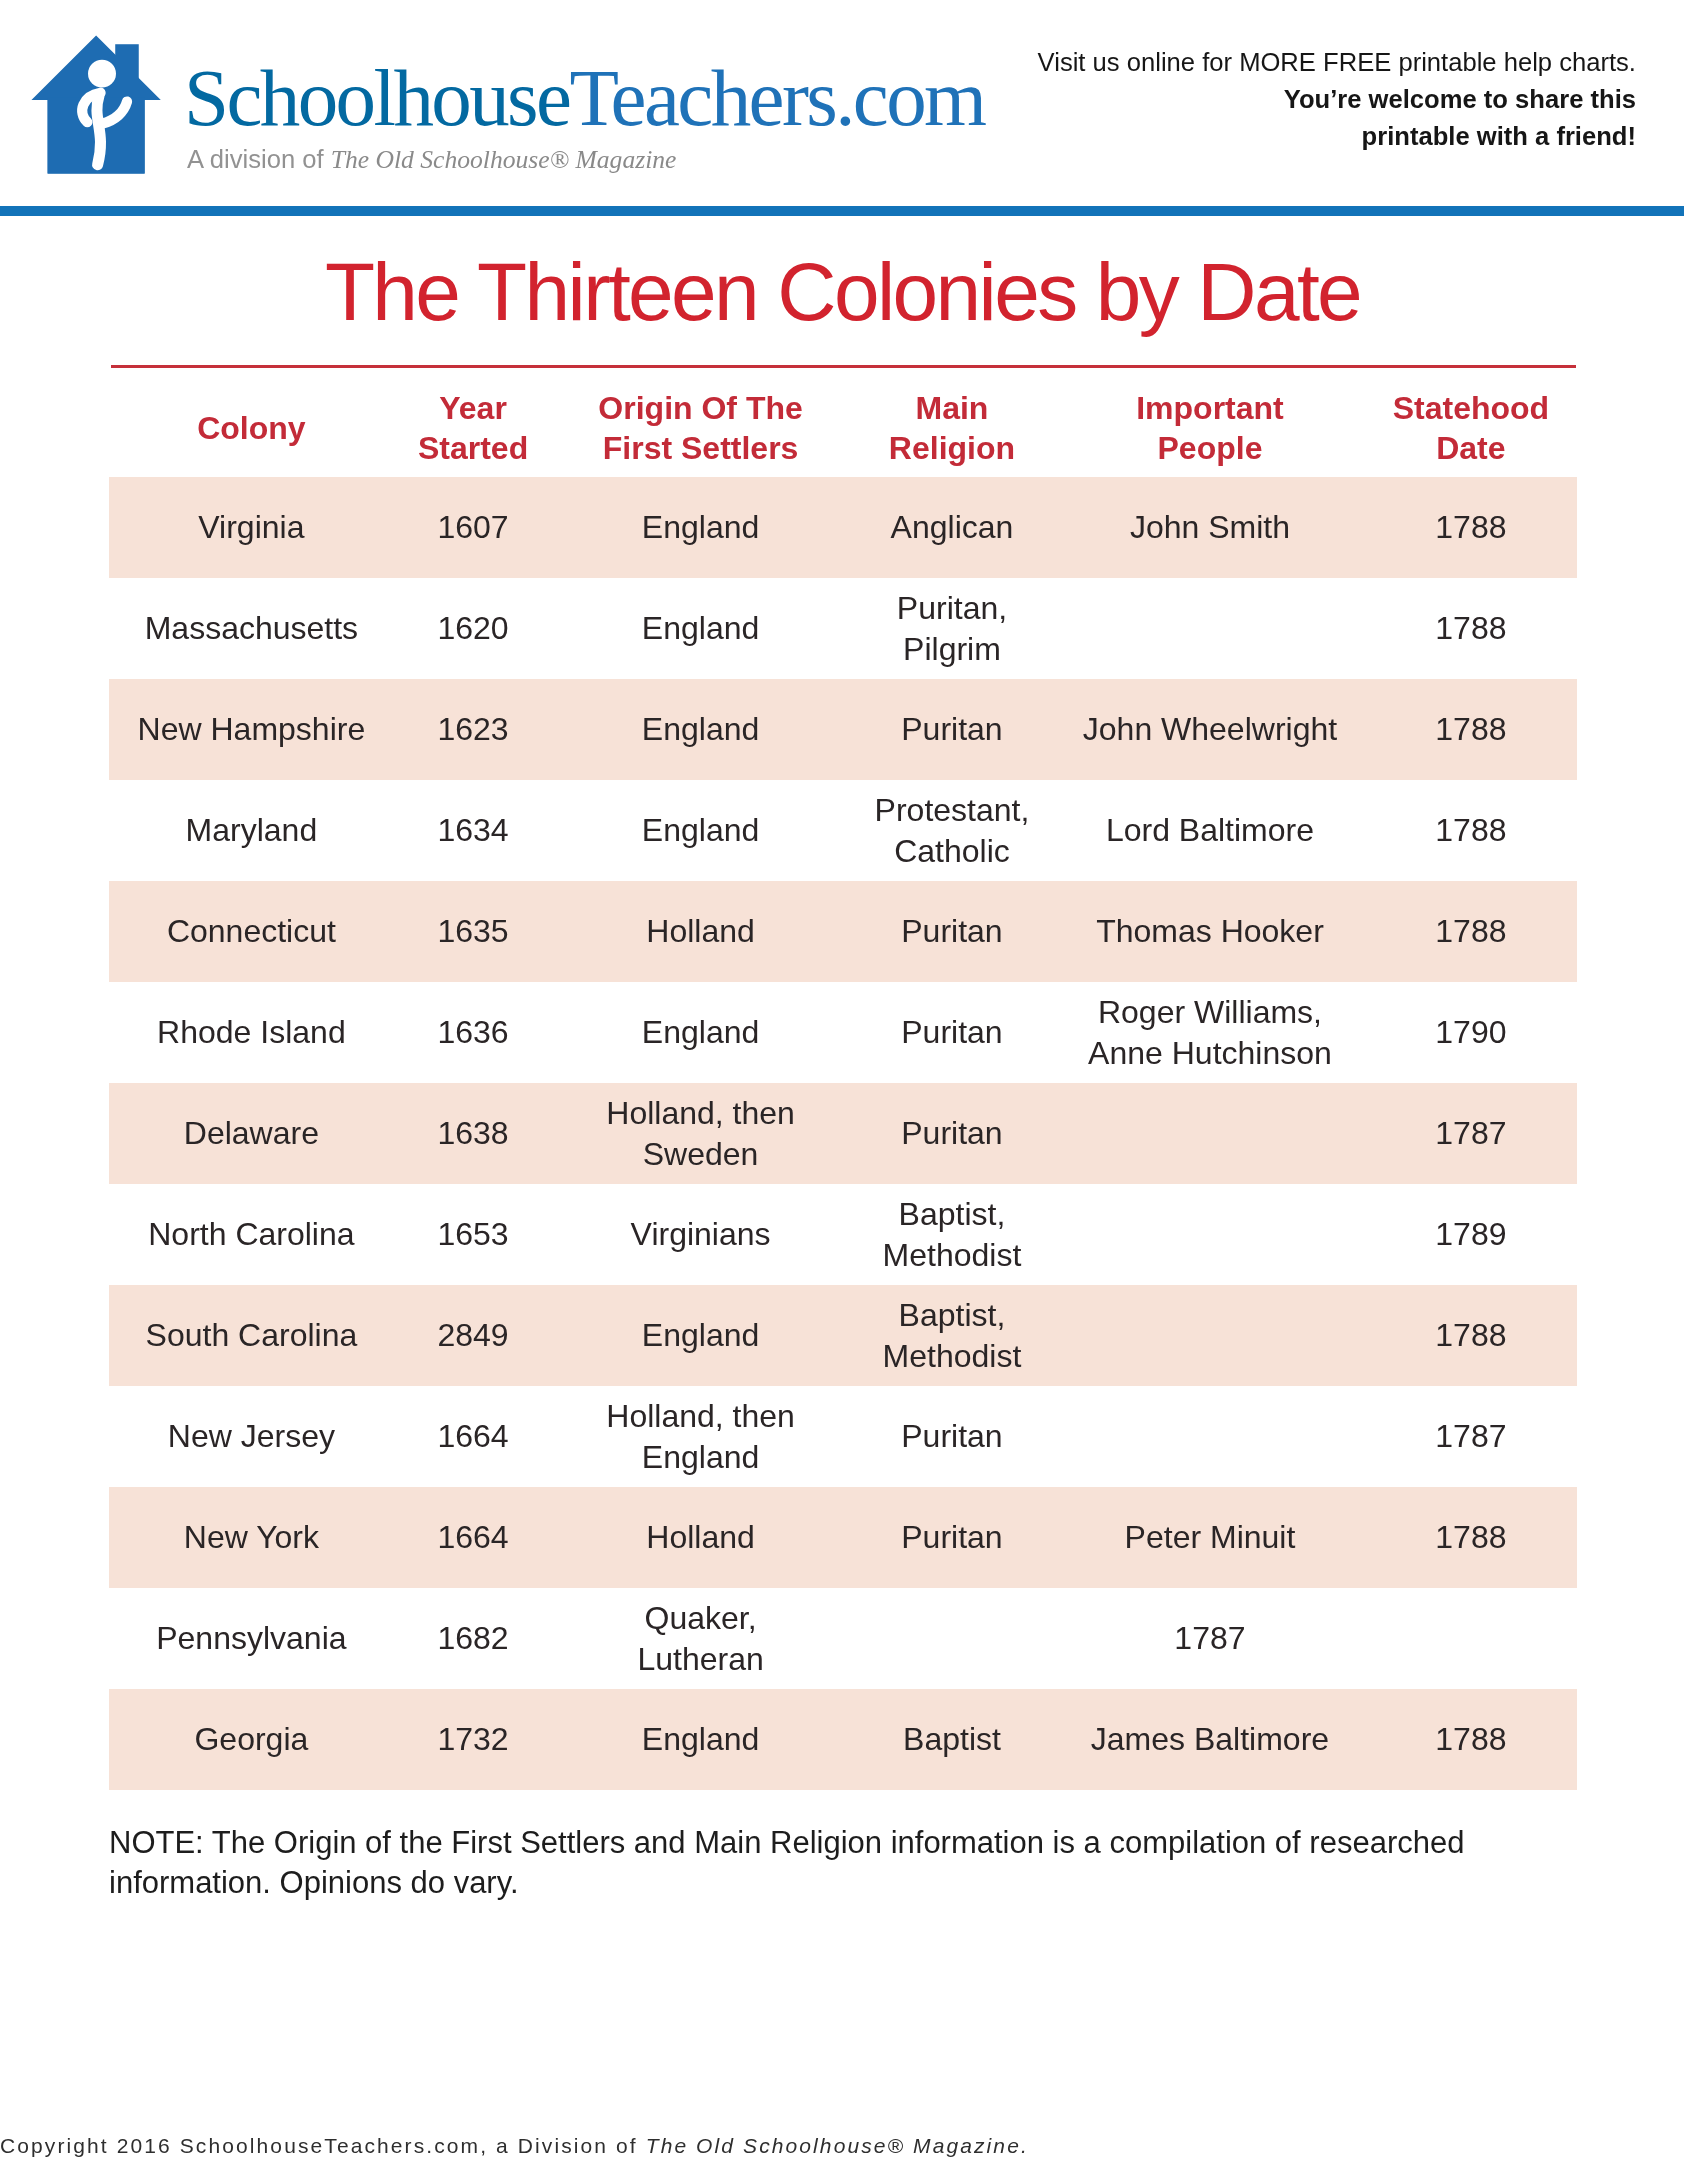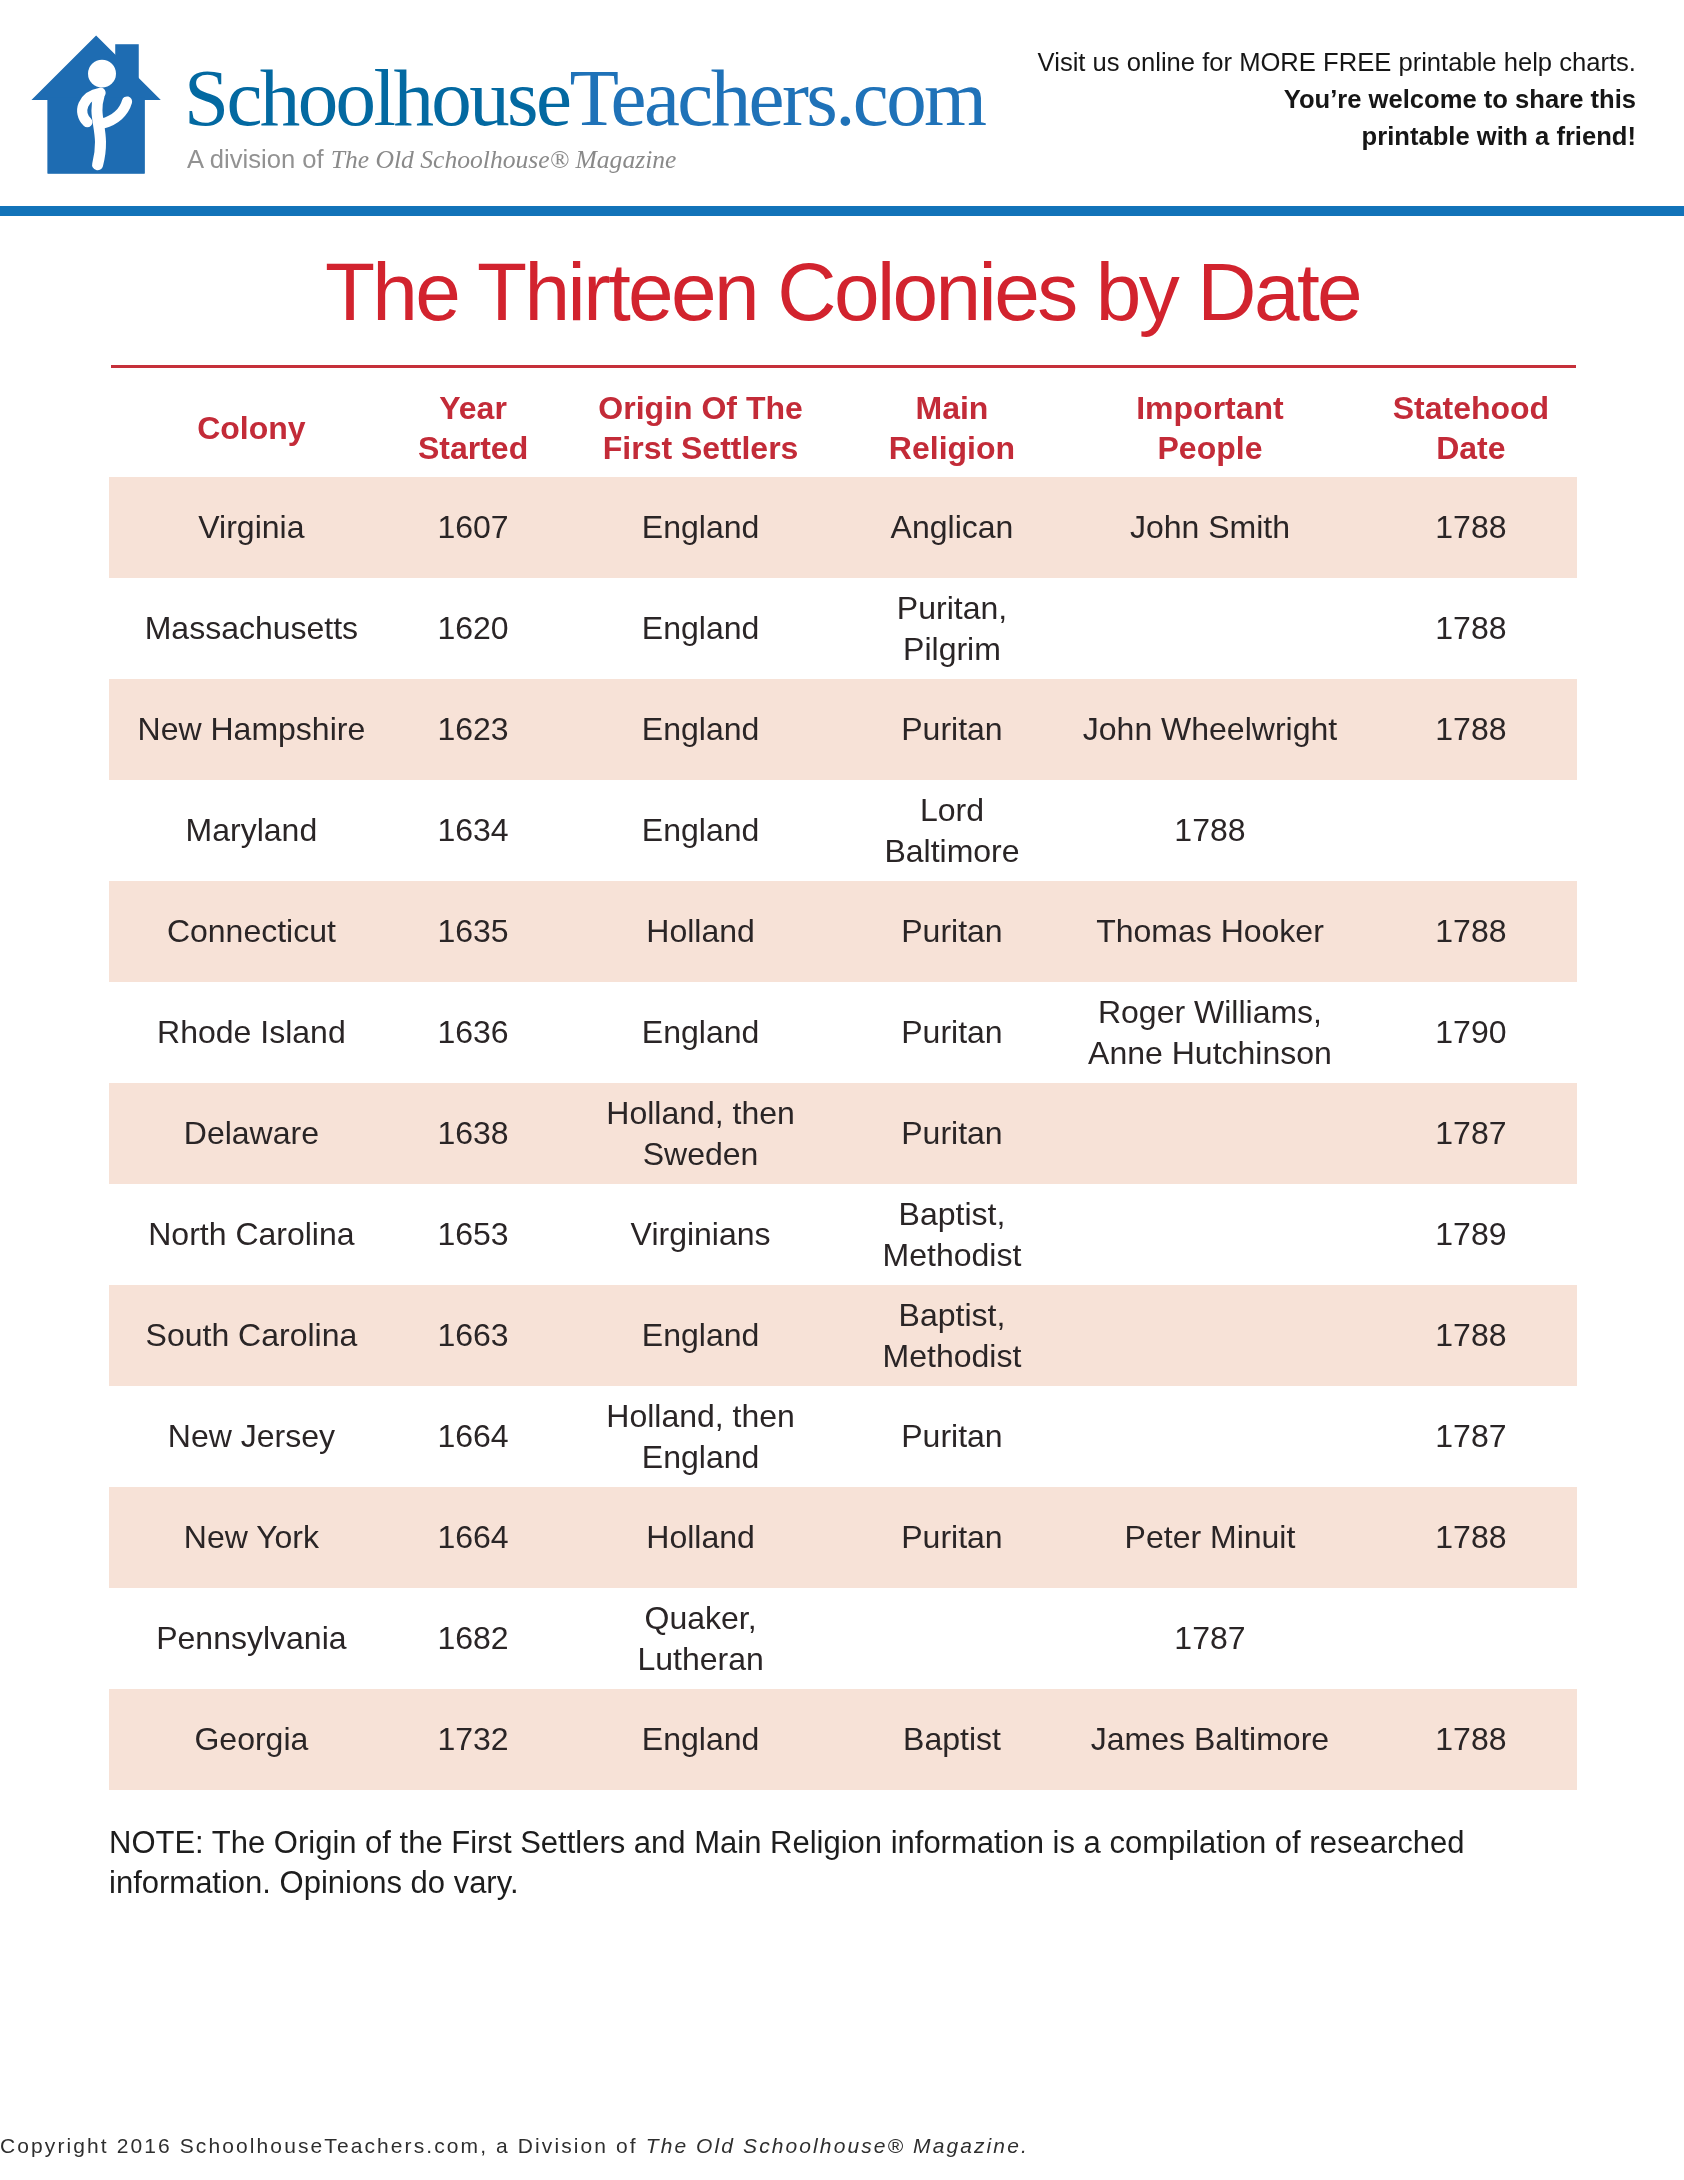--- a/index.html
+++ b/index.html
@@ -148,20 +148,22 @@
       <div class="cell">England</div>
       <div class="cell">Puritan</div>
       <div class="cell">John Wheelwright</div>
       <div class="cell">1788</div>
     </div>
 
     <div class="trow grid-row">
       <div class="cell">Maryland</div>
       <div class="cell">1634</div>
       <div class="cell">England</div>
+      <div class="cell">Protestant,
+Catholic</div>
       <div class="cell">Lord Baltimore</div>
       <div class="cell">1788</div>
     </div>
 
     <div class="trow grid-row">
       <div class="cell">Connecticut</div>
       <div class="cell">1635</div>
       <div class="cell">Holland</div>
       <div class="cell">Puritan</div>
       <div class="cell">Thomas Hooker</div>
@@ -193,21 +195,21 @@
       <div class="cell">1653</div>
       <div class="cell">Virginians</div>
       <div class="cell">Baptist,
 Methodist</div>
       <div class="cell"></div>
       <div class="cell">1789</div>
     </div>
 
     <div class="trow grid-row">
       <div class="cell">South Carolina</div>
-      <div class="cell">1663</div>
+      <div class="cell">2849</div>
       <div class="cell">England</div>
       <div class="cell">Baptist,
 Methodist</div>
       <div class="cell"></div>
       <div class="cell">1788</div>
     </div>
 
     <div class="trow grid-row">
       <div class="cell">New Jersey</div>
       <div class="cell">1664</div>

